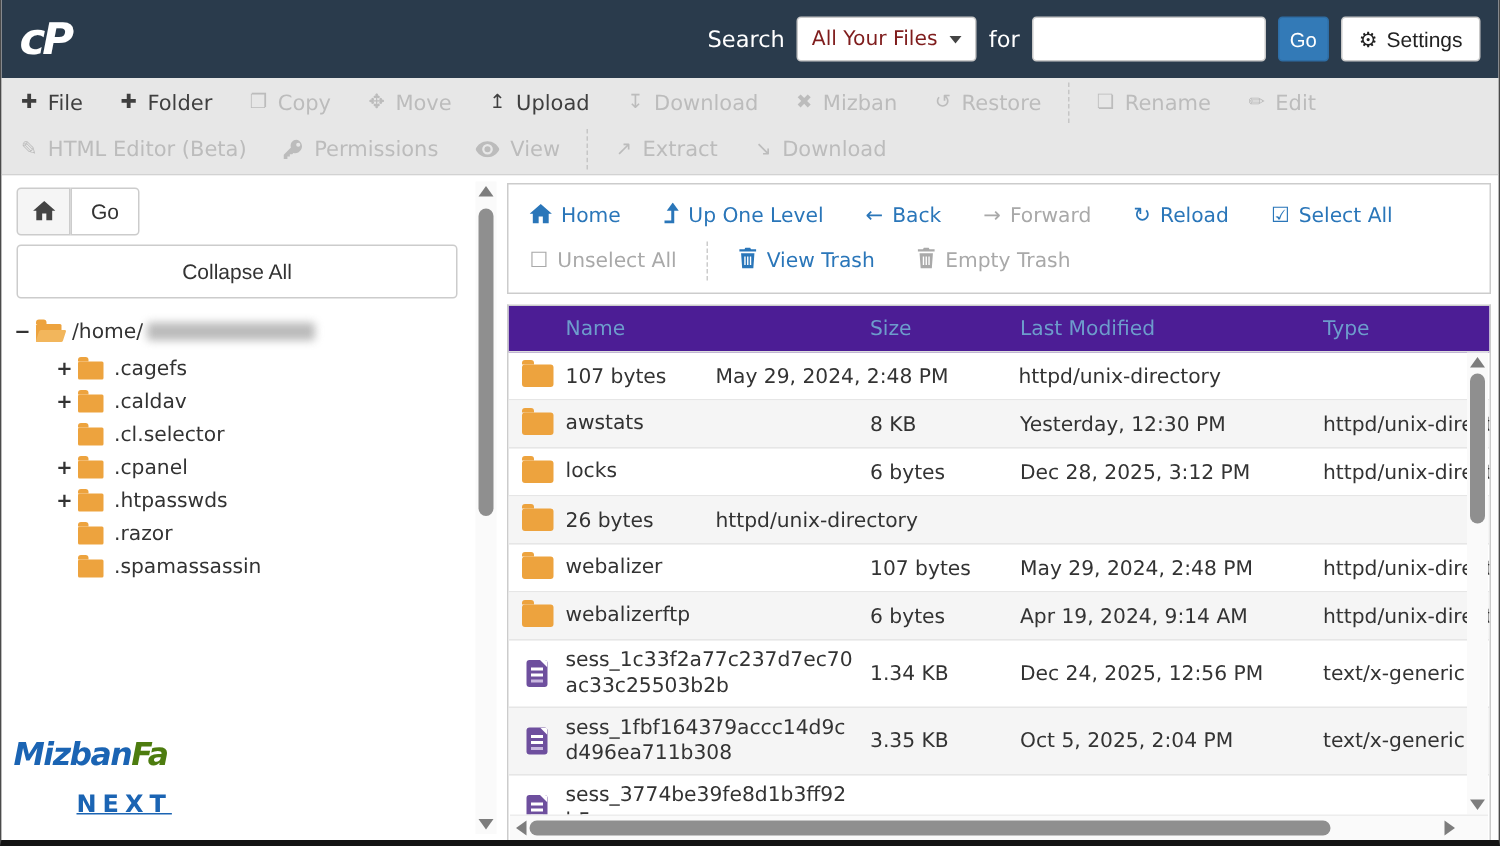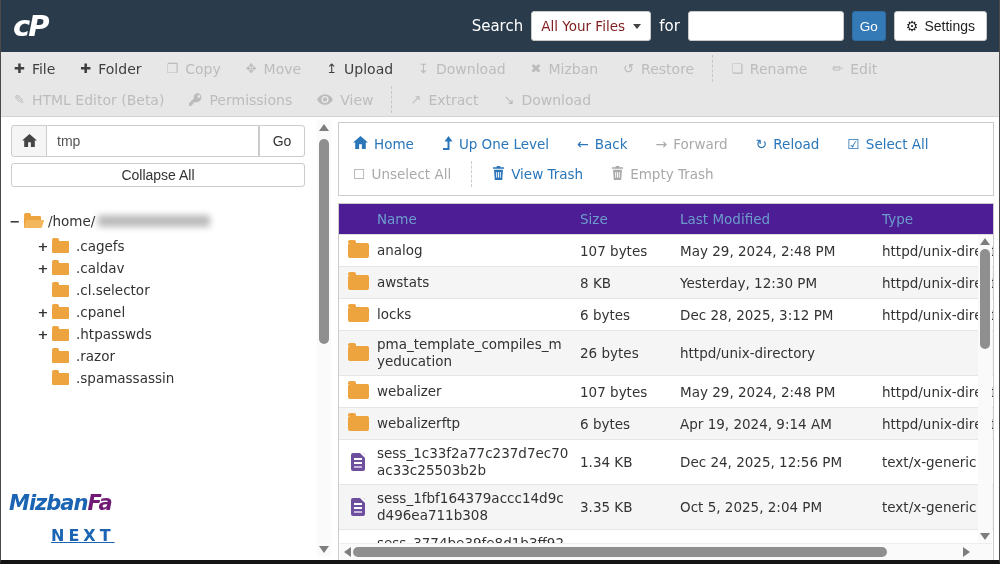--- a/index.html
+++ b/index.html
@@ -29,34 +29,34 @@
   .svg-ic{display:inline-flex;}
   
   .content{position:absolute;top:117px;left:0;right:0;bottom:0;background:#fff;}
   
   .sidebar{position:absolute;left:0;top:0;width:334px;bottom:0;}
   .pathbar{position:absolute;left:10px;top:8px;right:30px;height:32px;display:flex;}
   .home-btn{width:36px;background:#f5f5f5;border:1px solid #ccc;border-radius:3px 0 0 3px;display:flex;
        align-items:center;justify-content:center;color:#333;font-size:16px;cursor:pointer;box-sizing:border-box;}
   .path-input{flex:1;min-width:0;border:1px solid #ccc;border-left:none;padding:0 10px;font-size:14px;color:#555;box-sizing:border-box;}
   .path-go{width:46px;background:#fff;border:1px solid #ccc;border-radius:0 3px 3px 0;color:#333;font-size:14px;cursor:pointer;box-sizing:border-box;}
-  .collapse-btn{position:absolute;left:10px;top:46px;right:30px;height:24px;background:#fff;border:1px solid #ccc;
+  .collapse-btn{position:absolute;left:10px;top:46px;right:30px;height:36px;background:#fff;border:1px solid #ccc;
        border-radius:3px;color:#333;font-size:14px;cursor:pointer;}
   .tree{position:absolute;left:6px;top:90px;right:26px;list-style:none;margin:0;padding:0;font-size:13.5px;color:#333;}
   .tree li{height:22px;display:flex;align-items:center;cursor:pointer;}
   .tree li.root{height:28px;padding-left:2px;}
   .tree li.child{padding-left:30px;}
   .expander{width:12px;margin-right:3px;font-weight:bold;font-size:13px;color:#333;text-align:center;flex:none;}
   .tree-folder{width:17px;height:12px;background:#eda33e;border-radius:1px;position:relative;flex:none;margin-right:7px;margin-top:2px;}
   .tree-folder::before{content:'';position:absolute;top:-3px;left:0;width:7px;height:3px;background:#eda33e;border-radius:2px 2px 0 0;}
   .tree-folder.open::after{content:'';position:absolute;left:1px;right:-2px;bottom:0;height:8px;background:#f2b65c;transform:skewX(-18deg);border-radius:1px;}
   .blur-blob{display:inline-block;width:112px;height:12px;margin-left:3px;background:#9f9f9f;border-radius:2px;filter:blur(3px);opacity:.7;}
   .mizban{position:absolute;left:8px;bottom:16px;line-height:1;cursor:pointer;}
   .mz1{font-style:italic;font-weight:900;font-size:21px;letter-spacing:-1px;}
-  .mz-blue{color:#1b64b3;} .mz-green{color:#701a75;}
+  .mz-blue{color:#1b64b3;} .mz-green{color:#4d7c0f;}
   .mz-next{color:#1b64b3;font-weight:bold;font-size:16px;letter-spacing:4px;margin-left:42px;margin-top:14px;text-decoration:underline;}
   
   .vscroll{position:absolute;width:14px;background:#fafafa;}
   .sb-scroll{right:4px;top:4px;bottom:4px;}
   .arrow-up,.arrow-dn,.arrow-l,.arrow-r{position:absolute;width:0;height:0;}
   .arrow-up{border-left:5px solid transparent;border-right:5px solid transparent;border-bottom:7px solid #7d7d7d;left:2px;top:3px;}
   .arrow-dn{border-left:5px solid transparent;border-right:5px solid transparent;border-top:7px solid #7d7d7d;left:2px;bottom:3px;}
   .v-thumb{position:absolute;left:2px;width:10px;background:#8f8f8f;border-radius:5px;}
   .sb-scroll .v-thumb{top:18px;height:205px;}
   .tv-scroll{right:1px;top:31px;bottom:17px;}
@@ -195,21 +195,20 @@
 
   <div class="content">
 
     <aside class="sidebar">
       <div class="pathbar">
         <span class="home-btn">
             <span><svg width="15" height="13" viewBox="0 0 16 14">
                 <path fill="#444" d="M8 0l8 7h-2.3v7H9.5V9h-3v5H2.3V7H0z"></path>
               </svg></span>
           </span>
-        <input class="path-input" value="tmp" style="">
         <button class="path-go">Go</button>
       </div>
       <button class="collapse-btn">Collapse All</button>
 
       <ul class="tree">
         <li class="root">
           <span class="expander">−</span>
           <span class="tree-folder open"></span>
           <span>/home/</span>
           <span class="blur-blob"></span>
@@ -324,21 +323,20 @@
         <span class="c-name">Name</span>
         <span class="c-size">Size</span>
         <span class="c-mod">Last Modified</span>
         <span class="c-type">Type</span>
       </div>
       <div class="rows">
         <div class="frow">
             <span class="ic-cell">
               <span class="fld"></span>
             </span>
-            <span class="c-name">analog</span>
             <span class="c-size">107 bytes</span>
             <span class="c-mod">May 29, 2024, 2:48 PM</span>
             <span class="c-type">httpd/unix-directory</span>
           </div>
         <div class="frow">
             <span class="ic-cell">
               <span class="fld"></span>
             </span>
             <span class="c-name">awstats</span>
             <span class="c-size">8 KB</span>
@@ -351,21 +349,20 @@
             </span>
             <span class="c-name">locks</span>
             <span class="c-size">6 bytes</span>
             <span class="c-mod">Dec 28, 2025, 3:12 PM</span>
             <span class="c-type">httpd/unix-directory</span>
           </div>
         <div class="frow">
             <span class="ic-cell">
               <span class="fld"></span>
             </span>
-            <span class="c-name">pma_template_compiles_myeducation</span>
             <span class="c-size">26 bytes</span>
             <span class="c-type">httpd/unix-directory</span>
           </div>
         <div class="frow">
             <span class="ic-cell">
               <span class="fld"></span>
             </span>
             <span class="c-name">webalizer</span>
             <span class="c-size">107 bytes</span>
             <span class="c-mod">May 29, 2024, 2:48 PM</span>

